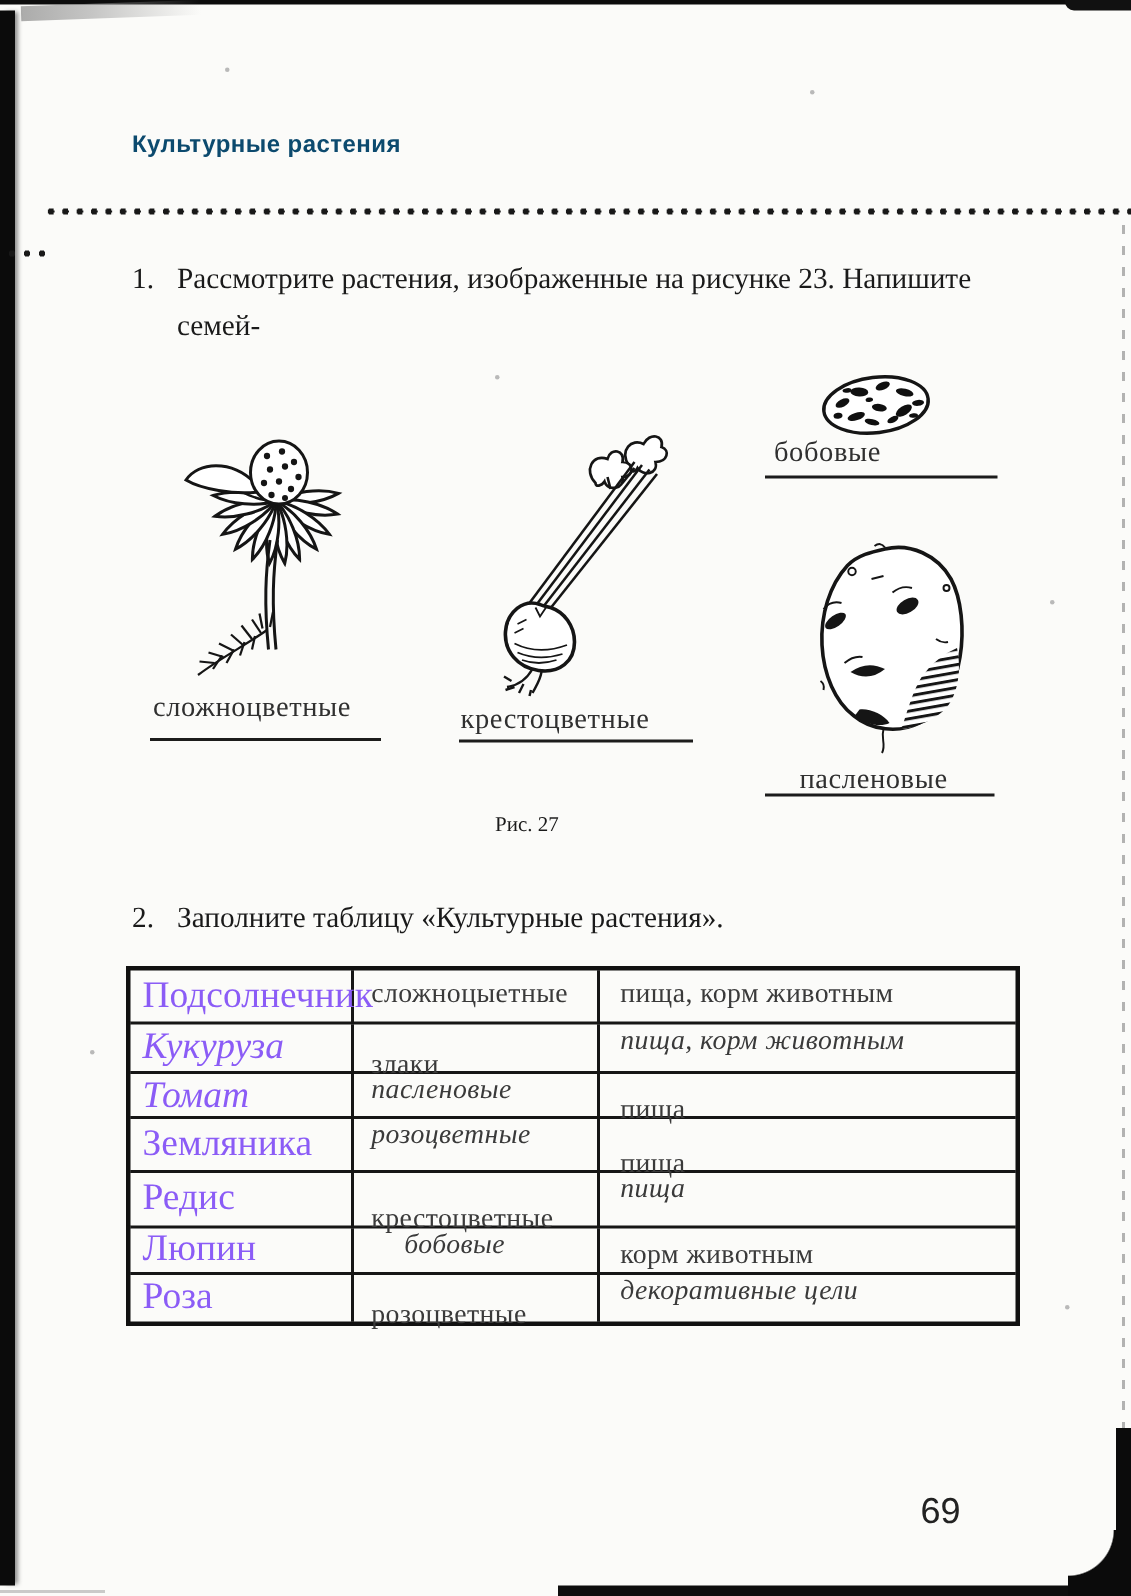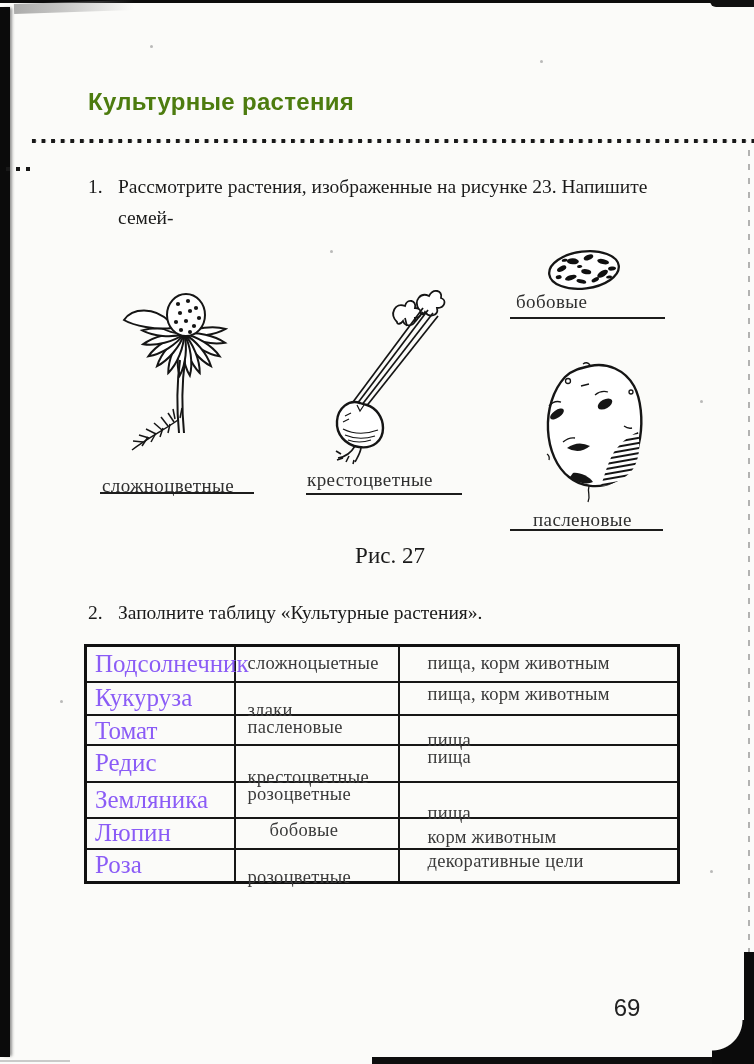--- a/index.html
+++ b/index.html
@@ -16,53 +16,53 @@
       background:repeating-linear-gradient(180deg,#777 0 6px,transparent 6px 14px);opacity:.55;}
   .edge-right-solid{position:absolute;left:744px;top:952px;width:10px;height:112px;background:#0b0b0b;}
   .edge-bottom{position:absolute;left:372px;top:1057px;width:382px;height:7px;background:#0e0e0e;}
   .corner-br{position:absolute;left:712px;top:1020px;width:42px;height:44px;
       background:radial-gradient(circle at 0 0,#fbfbf9 0 30px,#0b0b0b 31px);}
   .line-bl{position:absolute;left:0;top:1060px;width:70px;height:2px;background:#999;opacity:.5;}
   .speck{position:absolute;width:3px;height:3px;background:#8d8d8d;border-radius:50%;opacity:.6;}
 
   
   .title{position:absolute;left:88px;top:88px;font-family:"Liberation Sans",sans-serif;
-         font-size:24px;font-weight:700;letter-spacing:.3px;color:#4d7c0f;}
+         font-size:16px;font-weight:700;letter-spacing:.3px;color:#0c4a6e;}
   .dotted-rule{position:absolute;left:30px;top:137px;width:724px;height:8px;
       background-image:radial-gradient(circle 2.3px at 4px 4px,#181818 98%,transparent);
       background-size:9.6px 8px;background-repeat:repeat-x;}
   .stray-dots{position:absolute;left:4px;top:165px;width:30px;height:8px;
       background-image:radial-gradient(circle 2.2px at 4px 4px,#181818 98%,transparent);
       background-size:10px 8px;background-repeat:repeat-x;}
 
   
   .task{position:absolute;font-size:19.5px;line-height:31px;}
   .task .num{position:absolute;left:-30px;top:0;}
   .t1{left:118px;top:171px;width:566px;}
   .t2{left:118px;top:597px;width:600px;}
 
   
   .fig-label{position:absolute;font-size:19px;color:#303030;letter-spacing:.4px;white-space:nowrap;}
   .ans-line{position:absolute;height:0;border-bottom:2px solid #1c1c1c;}
-  .caption{position:absolute;left:330px;top:543px;width:120px;text-align:center;font-size:23px;}
+  .caption{position:absolute;left:330px;top:543px;width:120px;text-align:left;font-size:14px;}
   svg{position:absolute;overflow:visible;}
   .ink{stroke:#151515;fill:none;}
 
   
   .wtable{position:absolute;left:84px;top:644px;border-collapse:collapse;table-layout:fixed;
           width:596px;background:transparent;}
   .wtable td,.wtable th{border:2px solid #161616;padding:0;overflow:visible;}
   .wtable tr.hrow th{font-size:18px;font-weight:700;text-align:center;vertical-align:middle;
                      line-height:1.35;color:#111;}
   .wtable{border:3px solid #111;}
   td.name{font-size:25px;color:#8b5cf6;padding-left:8px;vertical-align:middle;}
   td.ans{font-size:18.5px;color:#3a3a3a;letter-spacing:.3px;}
   td.fam{padding-left:12px;}
-  td.goal{padding-left:28px;}
-  td.vt{vertical-align:top;}td.vt span{position:relative;top:1px;}
+  td.goal{padding-left:14px;}
+  td.vt{vertical-align:top;}td.vt span{position:relative;top:1px;font-style:italic;}
   td.vm{vertical-align:middle;}
   td.vb{vertical-align:bottom;}
   td.vb span.sink{position:relative;top:7px;background:transparent;}
   td.indent{padding-left:34px;}
   td.low span{position:relative;top:4px;}
 
   .page-num{position:absolute;left:602px;top:994px;width:50px;text-align:center;
             font-family:"Liberation Sans",sans-serif;font-size:24px;color:#222;}
 </style>
 </head>
@@ -139,21 +139,21 @@
       <line x1="31" y1="146" x2="21" y2="143"></line>
         <line x1="25" y1="150" x2="15" y2="149"></line>
       <line x1="52" y1="132" x2="50" y2="141"></line>
         <line x1="45" y1="136" x2="42" y2="145"></line>
       <line x1="38" y1="141" x2="33" y2="150"></line>
         <line x1="30" y1="145" x2="24" y2="154"></line>
       <line x1="57" y1="127" x2="55" y2="117"></line>
         <line x1="62" y1="126" x2="64" y2="116"></line>
     </g>
   </svg>
-  <div class="fig-label" style="left:102px;top:475px">сложноцветные</div>
+  <div class="fig-label" style="left:102px;top:461px">сложноцветные</div>
   <div class="ans-line" style="left:100px;top:492px;width:154px"></div>
 
   <svg style="left:335px;top:288px" width="108" height="176" viewBox="0 0 108 176">
     <g stroke="#151515" stroke-width="1.8" fill="#fff">
       <path d="M84,22 C78,12 86,4 94,8 C98,0 108,2 106,10 C112,12 110,20 102,20 C104,28 94,30 90,24 C88,28 84,26 84,22 Z"></path>
       <path d="M62,34 C54,26 60,14 70,18 C72,10 82,12 80,20 C88,20 88,30 80,30 C82,38 70,40 68,33 C66,36 62,37 62,34 Z"></path>
     </g>
     <g class="ink" stroke-width="1.7">
       <line x1="88" y1="24" x2="80" y2="34"></line>
         <line x1="70" y1="30" x2="72" y2="38"></line>
@@ -260,30 +260,30 @@
     <tr style="height:33px">
       <td class="name vt"><span>Кукуруза</span></td>
       <td class="ans fam vb"><span class="sink">злаки</span></td>
       <td class="ans goal vt"><span>пища, корм животным</span></td>
     </tr>
     <tr style="height:22px">
       <td class="name vt"><span>Томат</span></td>
       <td class="ans fam vt"><span>пасленовые</span></td>
       <td class="ans goal vb"><span class="sink">пища</span></td>
     </tr>
+    <tr style="height:36px">
+      <td class="name vm"><span>Земляника</span></td>
+      <td class="ans fam vt"><span>розоцветные</span></td>
+      <td class="ans goal vb"><span class="sink">пища</span></td>
+    </tr>
     <tr style="height:37px">
       <td class="name vm"><span>Редис</span></td>
       <td class="ans fam vb"><span class="sink">крестоцветные</span></td>
       <td class="ans goal vt"><span>пища</span></td>
     </tr>
-    <tr style="height:36px">
-      <td class="name vm"><span>Земляника</span></td>
-      <td class="ans fam vt"><span>розоцветные</span></td>
-      <td class="ans goal vb"><span class="sink">пища</span></td>
-    </tr>
     <tr style="height:31px">
       <td class="name vm"><span>Люпин</span></td>
       <td class="ans fam vt indent"><span>бобовые</span></td>
       <td class="ans goal vm low"><span>корм животным</span></td>
     </tr>
     <tr style="height:34px">
       <td class="name vm"><span>Роза</span></td>
       <td class="ans fam vb"><span class="sink">розоцветные</span></td>
       <td class="ans goal vt"><span>декоративные цели</span></td>
     </tr>

